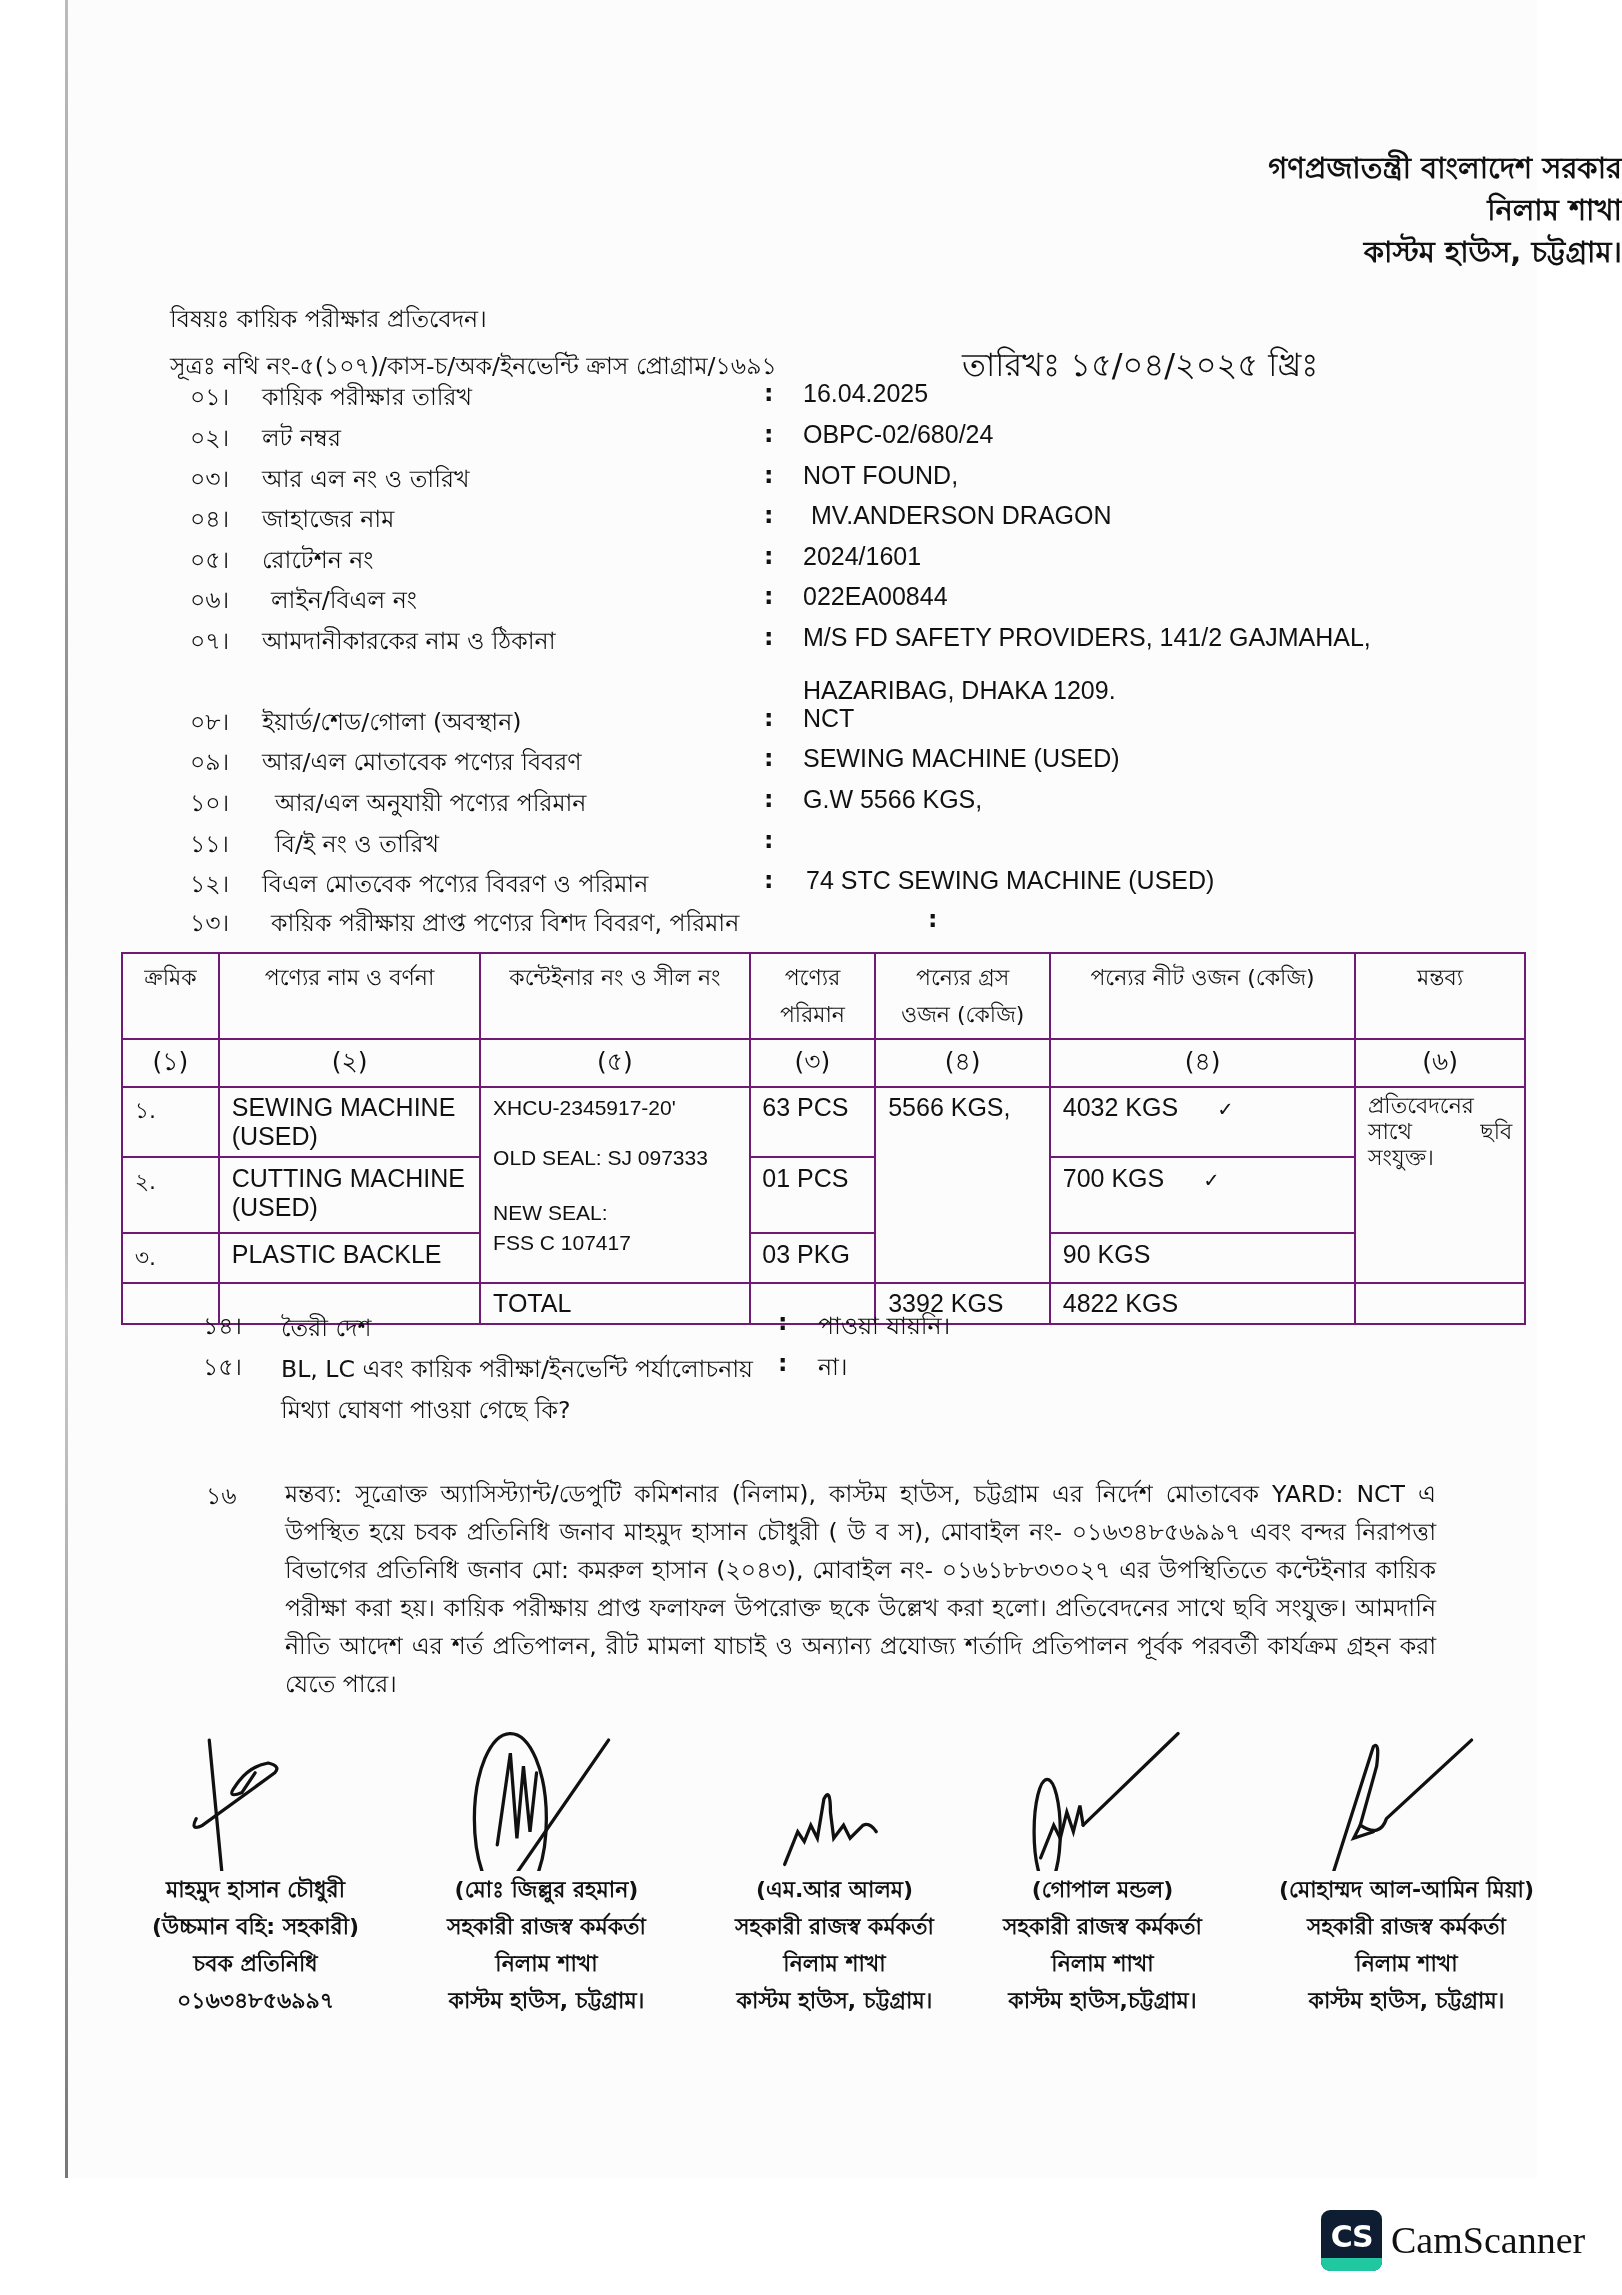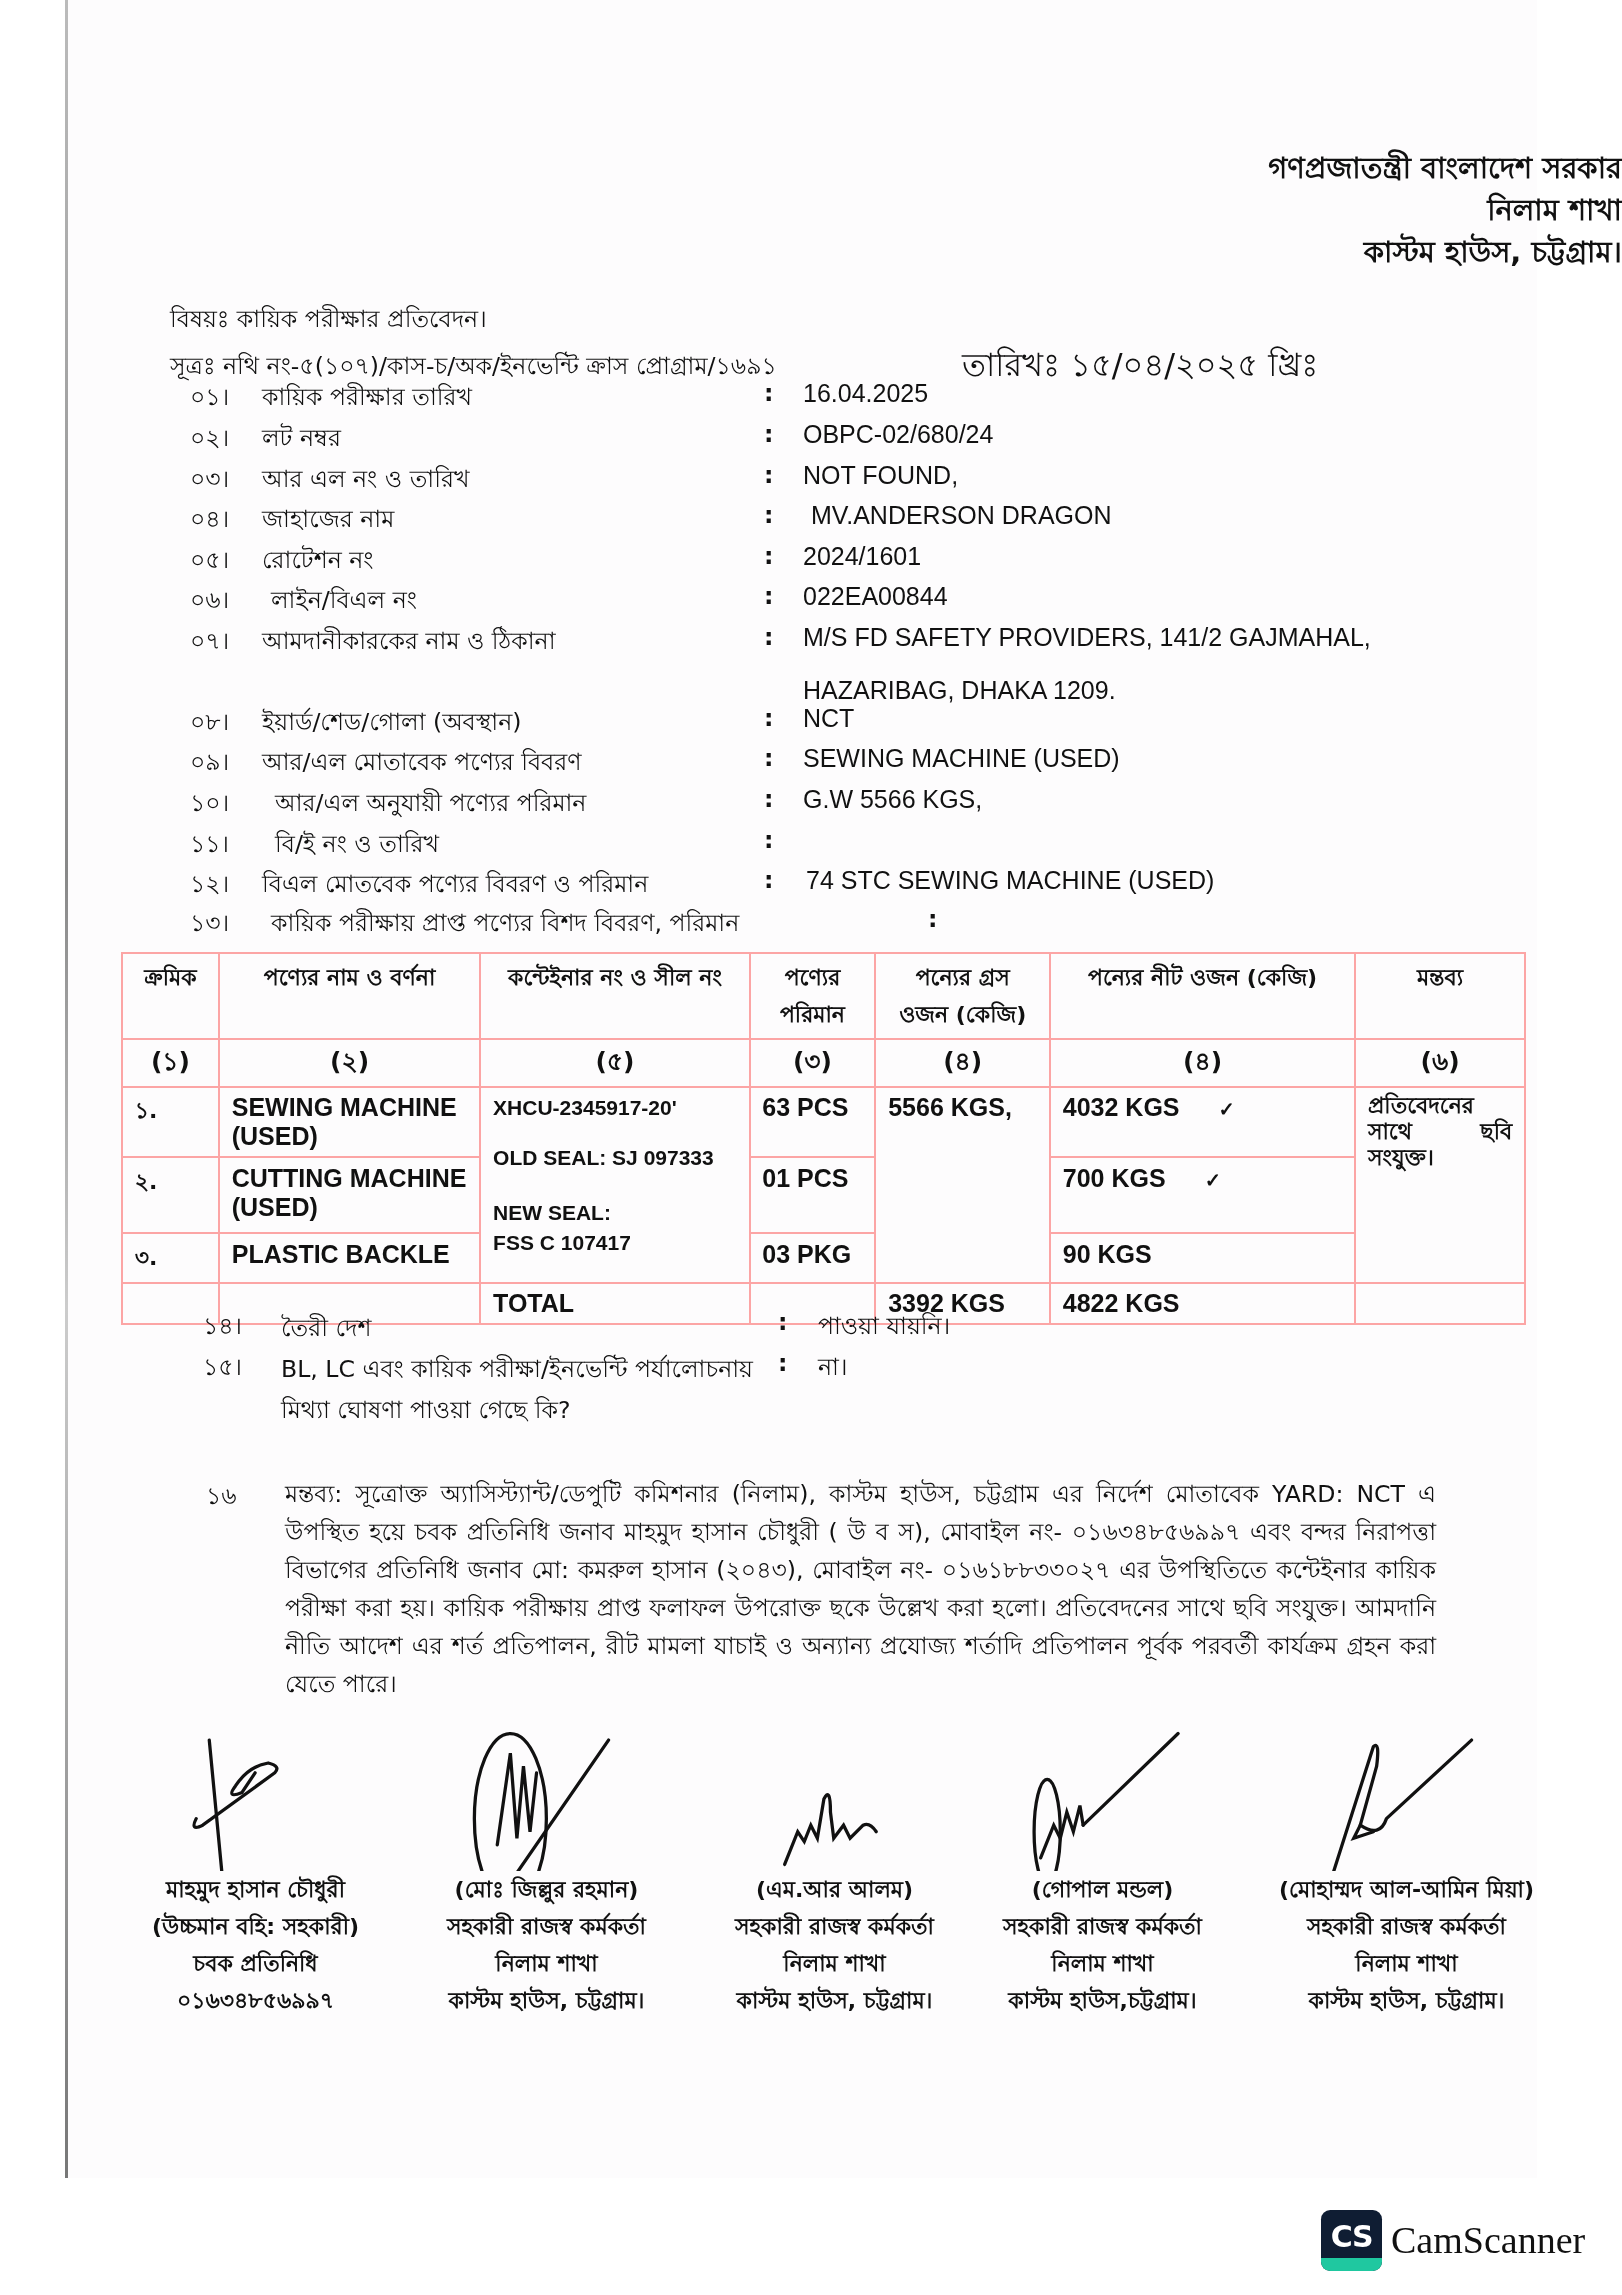--- a/index.html
+++ b/index.html
@@ -27,21 +27,21 @@
   .row .lbl { position: absolute; left: 262px; }
   .row .colon { position: absolute; left: 764px; font-weight: bold; }
   .row .val { position: absolute; left: 803px; font-family: "Liberation Sans", sans-serif; font-size: 25px; }
   .row .val2 { position: absolute; left: 803px; top: 41px; font-family: "Liberation Sans", sans-serif; font-size: 25px; margin-top: 12px; }
 
   table.goods {
     position: absolute; left: 121px; top: 952px; width: 1405px;
     border-collapse: collapse; font-size: 22px;
   }
   table.goods td, table.goods th {
-    border: 2px solid #fca5a5; vertical-align: top; padding: 5.2px 11.8px; font-weight: bold;
+    border: 2px solid #701a75; vertical-align: top; padding: 5.2px 11.8px; font-weight: normal;
   }
   table.goods th { text-align: center; line-height: 37px; }
   table.goods .idx td { text-align: center; font-size: 25px; padding: 1.3px; }
   .en { font-family: "Liberation Sans", sans-serif; font-size: 25px; }
   .tick { font-size: 19.6px; margin-left: 39px; }
 
   .row2 { position: absolute; left: 0; width: 1622px; font-size: 23.6px; }
   .row2 .num { position: absolute; left: 203px; }
   .row2 .lbl { position: absolute; left: 281px; line-height: 41px; }
   .row2 .colon { position: absolute; left: 778px; font-weight: bold; }

